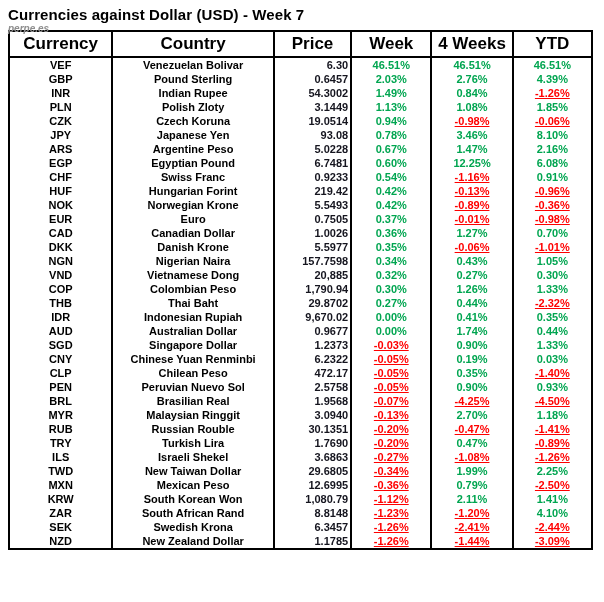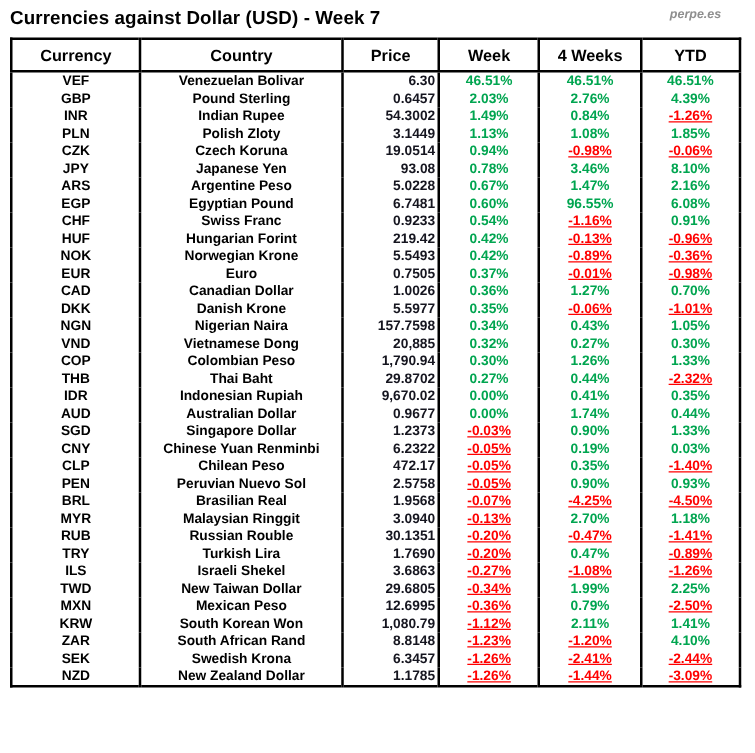--- a/index.html
+++ b/index.html
@@ -9,22 +9,23 @@
     font-weight: bold;
     color: #000;
     overflow: hidden;
   }
   .page { position: relative; width: 604px; height: 602px; }
 
   .title-row {
     display: flex;
     justify-content: space-between;
     align-items: flex-start;
-    padding: 6px 27px 0 8px;
+    padding: 6px 10px 0 8px;
     height: 30px;
+    flex-direction: column;
   }
   .page-title {
     font-size: 15px;
     font-weight: bold;
     letter-spacing: 0.1px;
   }
   .source-label {
     font-size: 10px;
     font-weight: bold;
     font-style: italic;
@@ -49,21 +50,21 @@
     border-left: 2px solid #000;
     text-align: center;
     vertical-align: middle;
     white-space: nowrap;
     overflow: hidden;
   }
   .fx-table th:first-child, .fx-table td:first-child { border-left: none; }
 
   .fx-table thead th {
     height: 26px;
-    font-size: 13px;
+    font-size: 17px;
     border-bottom: 2px solid #000;
   }
   .fx-table tbody td {
     height: 14px;
     font-size: 11px;
     line-height: 14px;
     padding: 0 2px;
   }
   .fx-table tbody td:nth-child(3) { color: var(--price-color, #15151f); text-align: right; }
   .fx-table td.pos { color: var(--pos-color, #00a550); }
@@ -152,21 +153,21 @@
           <td>5.0228</td>
           <td class="pos">0.67%</td>
           <td class="pos">1.47%</td>
           <td class="pos">2.16%</td>
         </tr>
         <tr>
           <td>EGP</td>
           <td>Egyptian Pound</td>
           <td>6.7481</td>
           <td class="pos">0.60%</td>
-          <td class="pos">96.55%</td>
+          <td class="pos">12.25%</td>
           <td class="pos">6.08%</td>
         </tr>
         <tr>
           <td>CHF</td>
           <td>Swiss Franc</td>
           <td>0.9233</td>
           <td class="pos">0.54%</td>
           <td class="neg">-1.16%</td>
           <td class="pos">0.91%</td>
         </tr>

